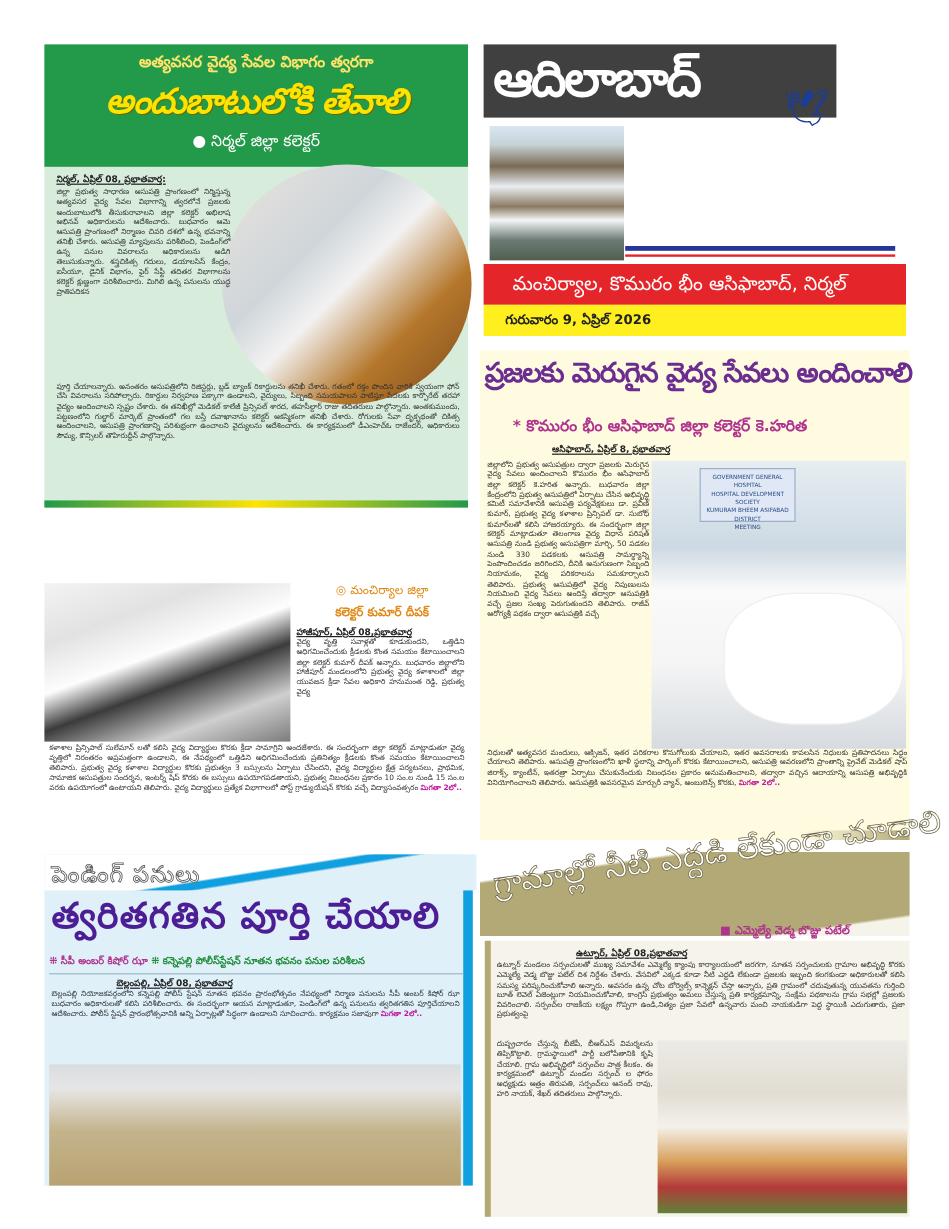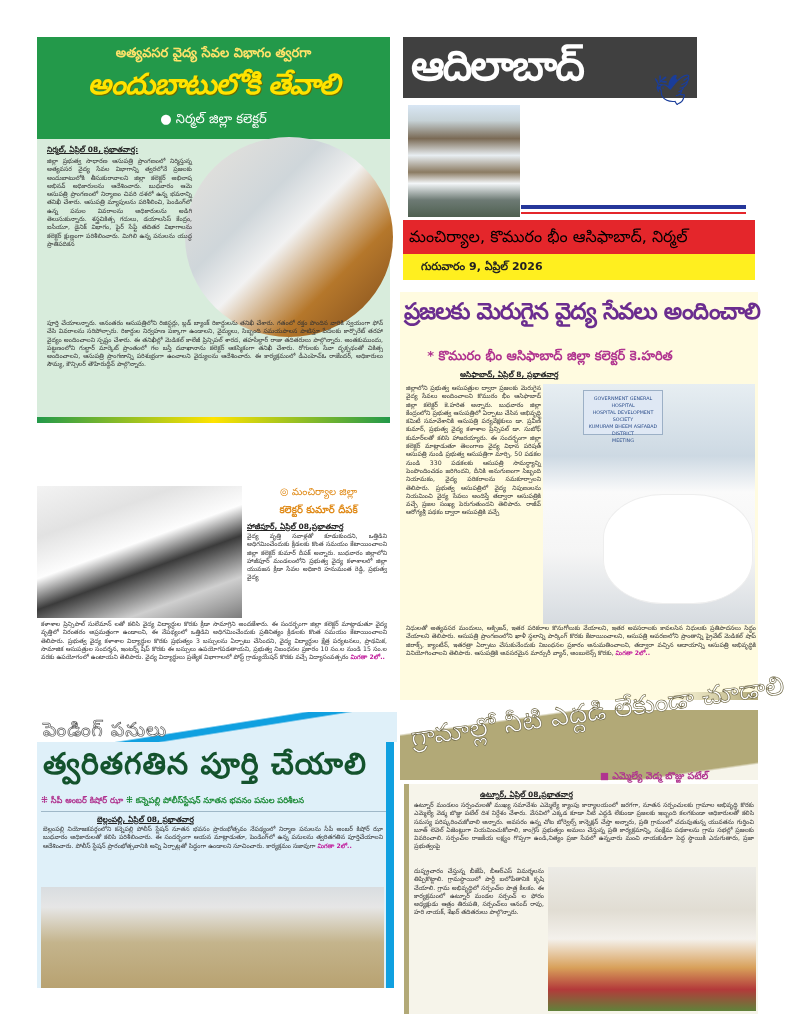--- a/index.html
+++ b/index.html
@@ -23,21 +23,21 @@
 
   
   #mast{left:403px;top:37px;width:352px;height:245px;background:#fff}
   #mast-red{left:0;top:0;width:294px;height:61px;background:#404040}
   #mast-title{position:absolute;left:8px;top:4px;font-size:42px;font-weight:bold;color:#fff;letter-spacing:-2px}
   #mast-bird{left:250px;top:35px;font-size:30px;color:#1a3d9a}
   #mast-photo{left:5px;top:68px;width:112px;height:112px;background:linear-gradient(180deg,#d8e6f4 0%,#c6d2d6 14%,#7a6a55 30%,#e8eef2 45%,#8b7b62 60%,#f3f6f8 70%,#6d7a74 85%,#4f6050 100%)}
   #mast-big{left:122px;top:56px;font-size:92px;font-weight:bold;color:#25369a;line-height:100px;letter-spacing:-3px}
   #mast-line1{left:118px;top:168px;width:225px;height:4px;background:#25369a}
   #mast-line2{left:118px;top:175px;width:225px;height:2px;background:#e4262b}
-  #mast-districts{left:0;top:183px;width:352px;height:34px;background:#e4262b;color:#000000;font-size:16px;line-height:34px;padding-left:6px;white-space:nowrap}
+  #mast-districts{left:0;top:183px;width:352px;height:34px;background:#e4262b;color:#ffffff;font-size:16px;line-height:34px;padding-left:24px;white-space:nowrap}
   #mast-date{left:0;top:217px;width:352px;height:26px;background:#ffef1f;color:#222;font-size:11px;font-weight:bold;line-height:26px;padding-left:18px}
 
   
   #a2{left:400px;top:292px;width:358px;height:408px;background:#fffbe0}
   #a2-title{left:4px;top:6px;width:350px;font-size:23px;font-weight:bold;color:#6b2d8f;letter-spacing:-1px;white-space:nowrap}
   #a2-byline{left:0;top:56px;width:300px;text-align:center;font-size:13px;color:#b0338f;font-weight:bold}
   #a2-dateline{left:60px;top:78px;width:240px}
   #a2-text1{left:6px;top:92px;width:135px}
   #a2-photo{left:143px;top:92px;width:212px;height:240px;background:linear-gradient(180deg,#e7eef2 0%,#cdd9e3 30%,#fafafa 45%,#f5f5f5 70%,#d6dbe0 100%)}
   #a2-sign{left:40px;top:6px;width:80px;height:45px;background:#dfe8f4;border:1px solid #9cb0c6;font-size:4.8px;color:#2a4c8a;text-align:center;line-height:7px;padding-top:4px}
@@ -53,21 +53,21 @@
   #a3-coll{left:210px;top:78px;width:143px;text-align:center;font-size:10px;color:#e08a17;font-weight:bold}
   #a3-dateline{left:210px;top:96px;width:143px}
   #a3-text1{left:210px;top:106px;width:140px}
   #a3-text2{left:4px;top:194px;width:346px}
 
   
   #a4{left:37px;top:712px;width:349px;height:276px;background:#dff0f9}
   #a4-blue-edge{left:349px;top:30px;width:8px;height:246px;background:#10a0e0}
   #a4-top-stripe{left:0;top:0;width:360px;height:30px;background:linear-gradient(171deg,#fff 0%,#fff 48%,#10a0e0 50%,#10a0e0 56%,#dff0f9 58%)}
   #a4-kicker{left:6px;top:6px;font-size:19px;color:#fff;-webkit-text-stroke:0.7px #5b5b5b;letter-spacing:1px}
-  #a4-title{left:6px;top:34px;font-size:30px;color:#14532d;font-weight:bold;letter-spacing:1px;white-space:nowrap}
+  #a4-title{left:6px;top:34px;font-size:30px;color:#4c1d95;font-weight:bold;letter-spacing:1px;white-space:nowrap}
   #a4-sub{left:4px;top:83px;width:345px;font-size:8.2px;color:#1e8c39;font-weight:bold;white-space:nowrap;border-bottom:1px solid #9fb8c8;padding-bottom:4px}
   #a4-sub .sub1{color:#b0338f}
   #a4-dateline{left:60px;top:103px;width:240px}
   #a4-text{left:6px;top:113px;width:340px}
   #a4-photo{left:4px;top:175px;width:343px;height:101px;background:linear-gradient(180deg,#d9dde0 0%,#e6e6e6 20%,#c4b48c 55%,#b8a271 100%)}
 
   
   #a5{left:400px;top:700px;width:358px;height:325px;background:#fff}
   #a5-band{left:0;top:10px;width:358px;height:70px;background:linear-gradient(172deg,#fff 0%,#fff 20%,#b2a977 22%,#b2a977 85%,#f6f4ea 87%)}
   #a5-title{left:14px;top:22px;font-size:26px;color:#fff;-webkit-text-stroke:0.6px #6b6440;transform:rotate(-8deg);transform-origin:left bottom;white-space:nowrap}

